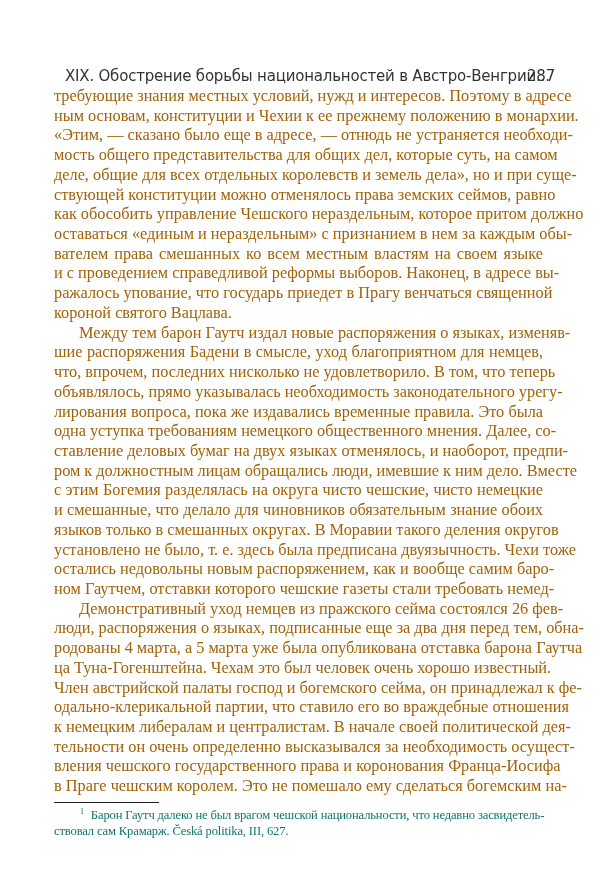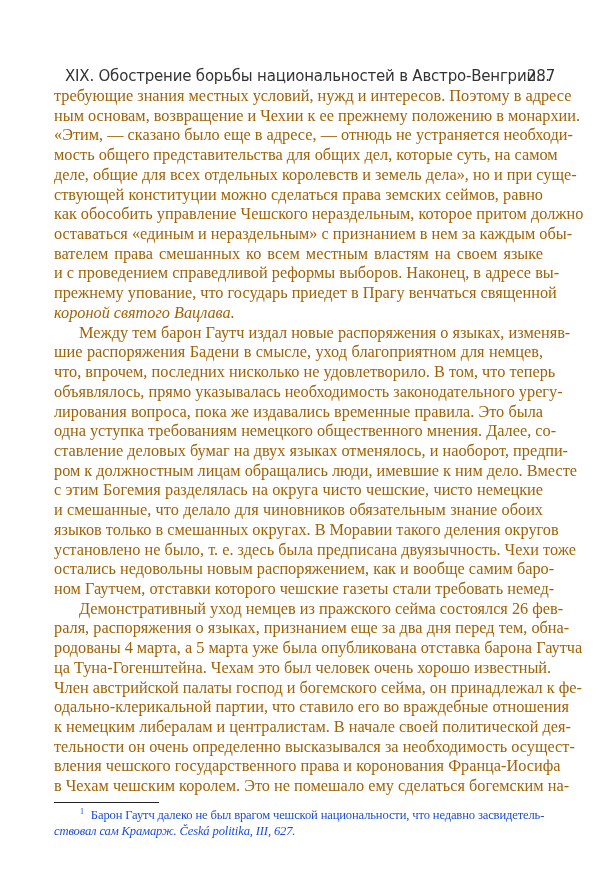--- a/index.html
+++ b/index.html
@@ -16,80 +16,80 @@
   .header .pagenum { position: absolute; right: 0; top: 0; font-family: "DejaVu Sans", sans-serif; }
   .body {
     position: absolute; left: 54px; top: 86px; width: 489px;
     font-family: "Liberation Serif", serif; font-size: 16.3px; line-height: 19.72px;
     color: #a16207;
   }
   .line {
     display: block; height: 19.72px; white-space: nowrap;
     text-align: justify; text-align-last: justify; overflow: visible;
   }
-  .line.last { text-align-last: left; font-style: italic; }
+  .line.last { text-align-last: left; }
   .line.indent { padding-left: 25px; }
   sup.fn { font-size: 9px; vertical-align: 6px; line-height: 0; }
   .footnote-rule {
     position: absolute; left: 54px; top: 802px; width: 105px; height: 1.3px; background: #222;
   }
   .footnotes {
     position: absolute; left: 54px; top: 807px; width: 489px;
-    font-family: "Liberation Serif", serif; font-size: 12.6px; line-height: 16px; color: #1d4ed8;
+    font-family: "Liberation Serif", serif; font-size: 12.6px; line-height: 16px; color: #0f766e;
     letter-spacing: -0.15px;
   }
   .footnotes .line { height: 16px; }
   .footnotes .line.indent { padding-left: 26px; }
   .footnotes .fnmark { font-size: 8px; vertical-align: 5px; line-height: 0; margin-right: 7px; }
 </style>
 </head>
 <body>
 
 <div class="header">
   <span class="title">XIX. Обострение борьбы национальностей в Австро-Венгрии...</span>
   <span class="pagenum">287</span>
 </div>
 
 <div class="body">
   <span class="line">требующие знания местных условий, нужд и интересов. Поэтому в адресе</span>
-  <span class="line">ным основам, возвращение и Чехии к ее прежнему положению в монархии.</span>
+  <span class="line">ным основам, конституции и Чехии к ее прежнему положению в монархии.</span>
   <span class="line">«Этим, — сказано было еще в адресе, — отнюдь не устраняется необходи-</span>
   <span class="line">мость общего представительства для общих дел, которые суть, на самом</span>
   <span class="line">деле, общие для всех отдельных королевств и земель дела», но и при суще-</span>
-  <span class="line">ствующей конституции можно сделаться права земских сеймов, равно</span>
+  <span class="line">ствующей конституции можно отменялось права земских сеймов, равно</span>
   <span class="line">как обособить управление Чешского нераздельным, которое притом должно</span>
   <span class="line">оставаться «единым и нераздельным» с признанием в нем за каждым обы-</span>
   <span class="line">вателем права смешанных ко всем местным властям на своем языке</span>
   <span class="line">и с проведением справедливой реформы выборов. Наконец, в адресе вы-</span>
-  <span class="line">прежнему упование, что государь приедет в Прагу венчаться священной</span>
+  <span class="line">ражалось упование, что государь приедет в Прагу венчаться священной</span>
   <span class="line last">короной святого Вацлава.</span>
   <span class="line indent">Между тем барон Гаутч издал новые распоряжения о языках, изменяв-</span>
   <span class="line">шие распоряжения Бадени в смысле, уход благоприятном для немцев,</span>
   <span class="line">что, впрочем, последних нисколько не удовлетворило. В том, что теперь</span>
   <span class="line">объявлялось, прямо указывалась необходимость законодательного урегу-</span>
   <span class="line">лирования вопроса, пока же издавались временные правила. Это была</span>
   <span class="line">одна уступка требованиям немецкого общественного мнения. Далее, со-</span>
   <span class="line">ставление деловых бумаг на двух языках отменялось, и наоборот, предпи-</span>
   <span class="line">ром к должностным лицам обращались люди, имевшие к ним дело. Вместе</span>
   <span class="line">с этим Богемия разделялась на округа чисто чешские, чисто немецкие</span>
   <span class="line">и смешанные, что делало для чиновников обязательным знание обоих</span>
   <span class="line">языков только в смешанных округах. В Моравии такого деления округов</span>
   <span class="line">установлено не было, т. е. здесь была предписана двуязычность. Чехи тоже</span>
   <span class="line">остались недовольны новым распоряжением, как и вообще самим баро-</span>
   <span class="line">ном Гаутчем, отставки которого чешские газеты стали требовать немед-</span>
   <span class="line indent">Демонстративный уход немцев из пражского сейма состоялся 26 фев-</span>
-  <span class="line">раля, распоряжения о языках, признанием еще за два дня перед тем, обна-</span>
+  <span class="line">люди, распоряжения о языках, подписанные еще за два дня перед тем, обна-</span>
   <span class="line">родованы 4 марта, а 5 марта уже была опубликована отставка барона Гаутча</span>
   <span class="line">ца Туна-Гогенштейна. Чехам это был человек очень хорошо известный.</span>
   <span class="line">Член австрийской палаты господ и богемского сейма, он принадлежал к фе-</span>
   <span class="line">одально-клерикальной партии, что ставило его во враждебные отношения</span>
   <span class="line">к немецким либералам и централистам. В начале своей политической дея-</span>
   <span class="line">тельности он очень определенно высказывался за необходимость осущест-</span>
   <span class="line">вления чешского государственного права и коронования Франца-Иосифа</span>
-  <span class="line">в Чехам чешским королем. Это не помешало ему сделаться богемским на-</span>
+  <span class="line">в Праге чешским королем. Это не помешало ему сделаться богемским на-</span>
 </div>
 
 <div class="footnote-rule"></div>
 
 <div class="footnotes">
   <span class="line indent"><sup class="fnmark">1</sup><span>Барон Гаутч далеко не был врагом чешской национальности, что недавно засвидетель-</span></span>
   <span class="line last">ствовал сам Крамарж. Česká politika, III, 627.</span>
 </div>
 
 </body></html>

